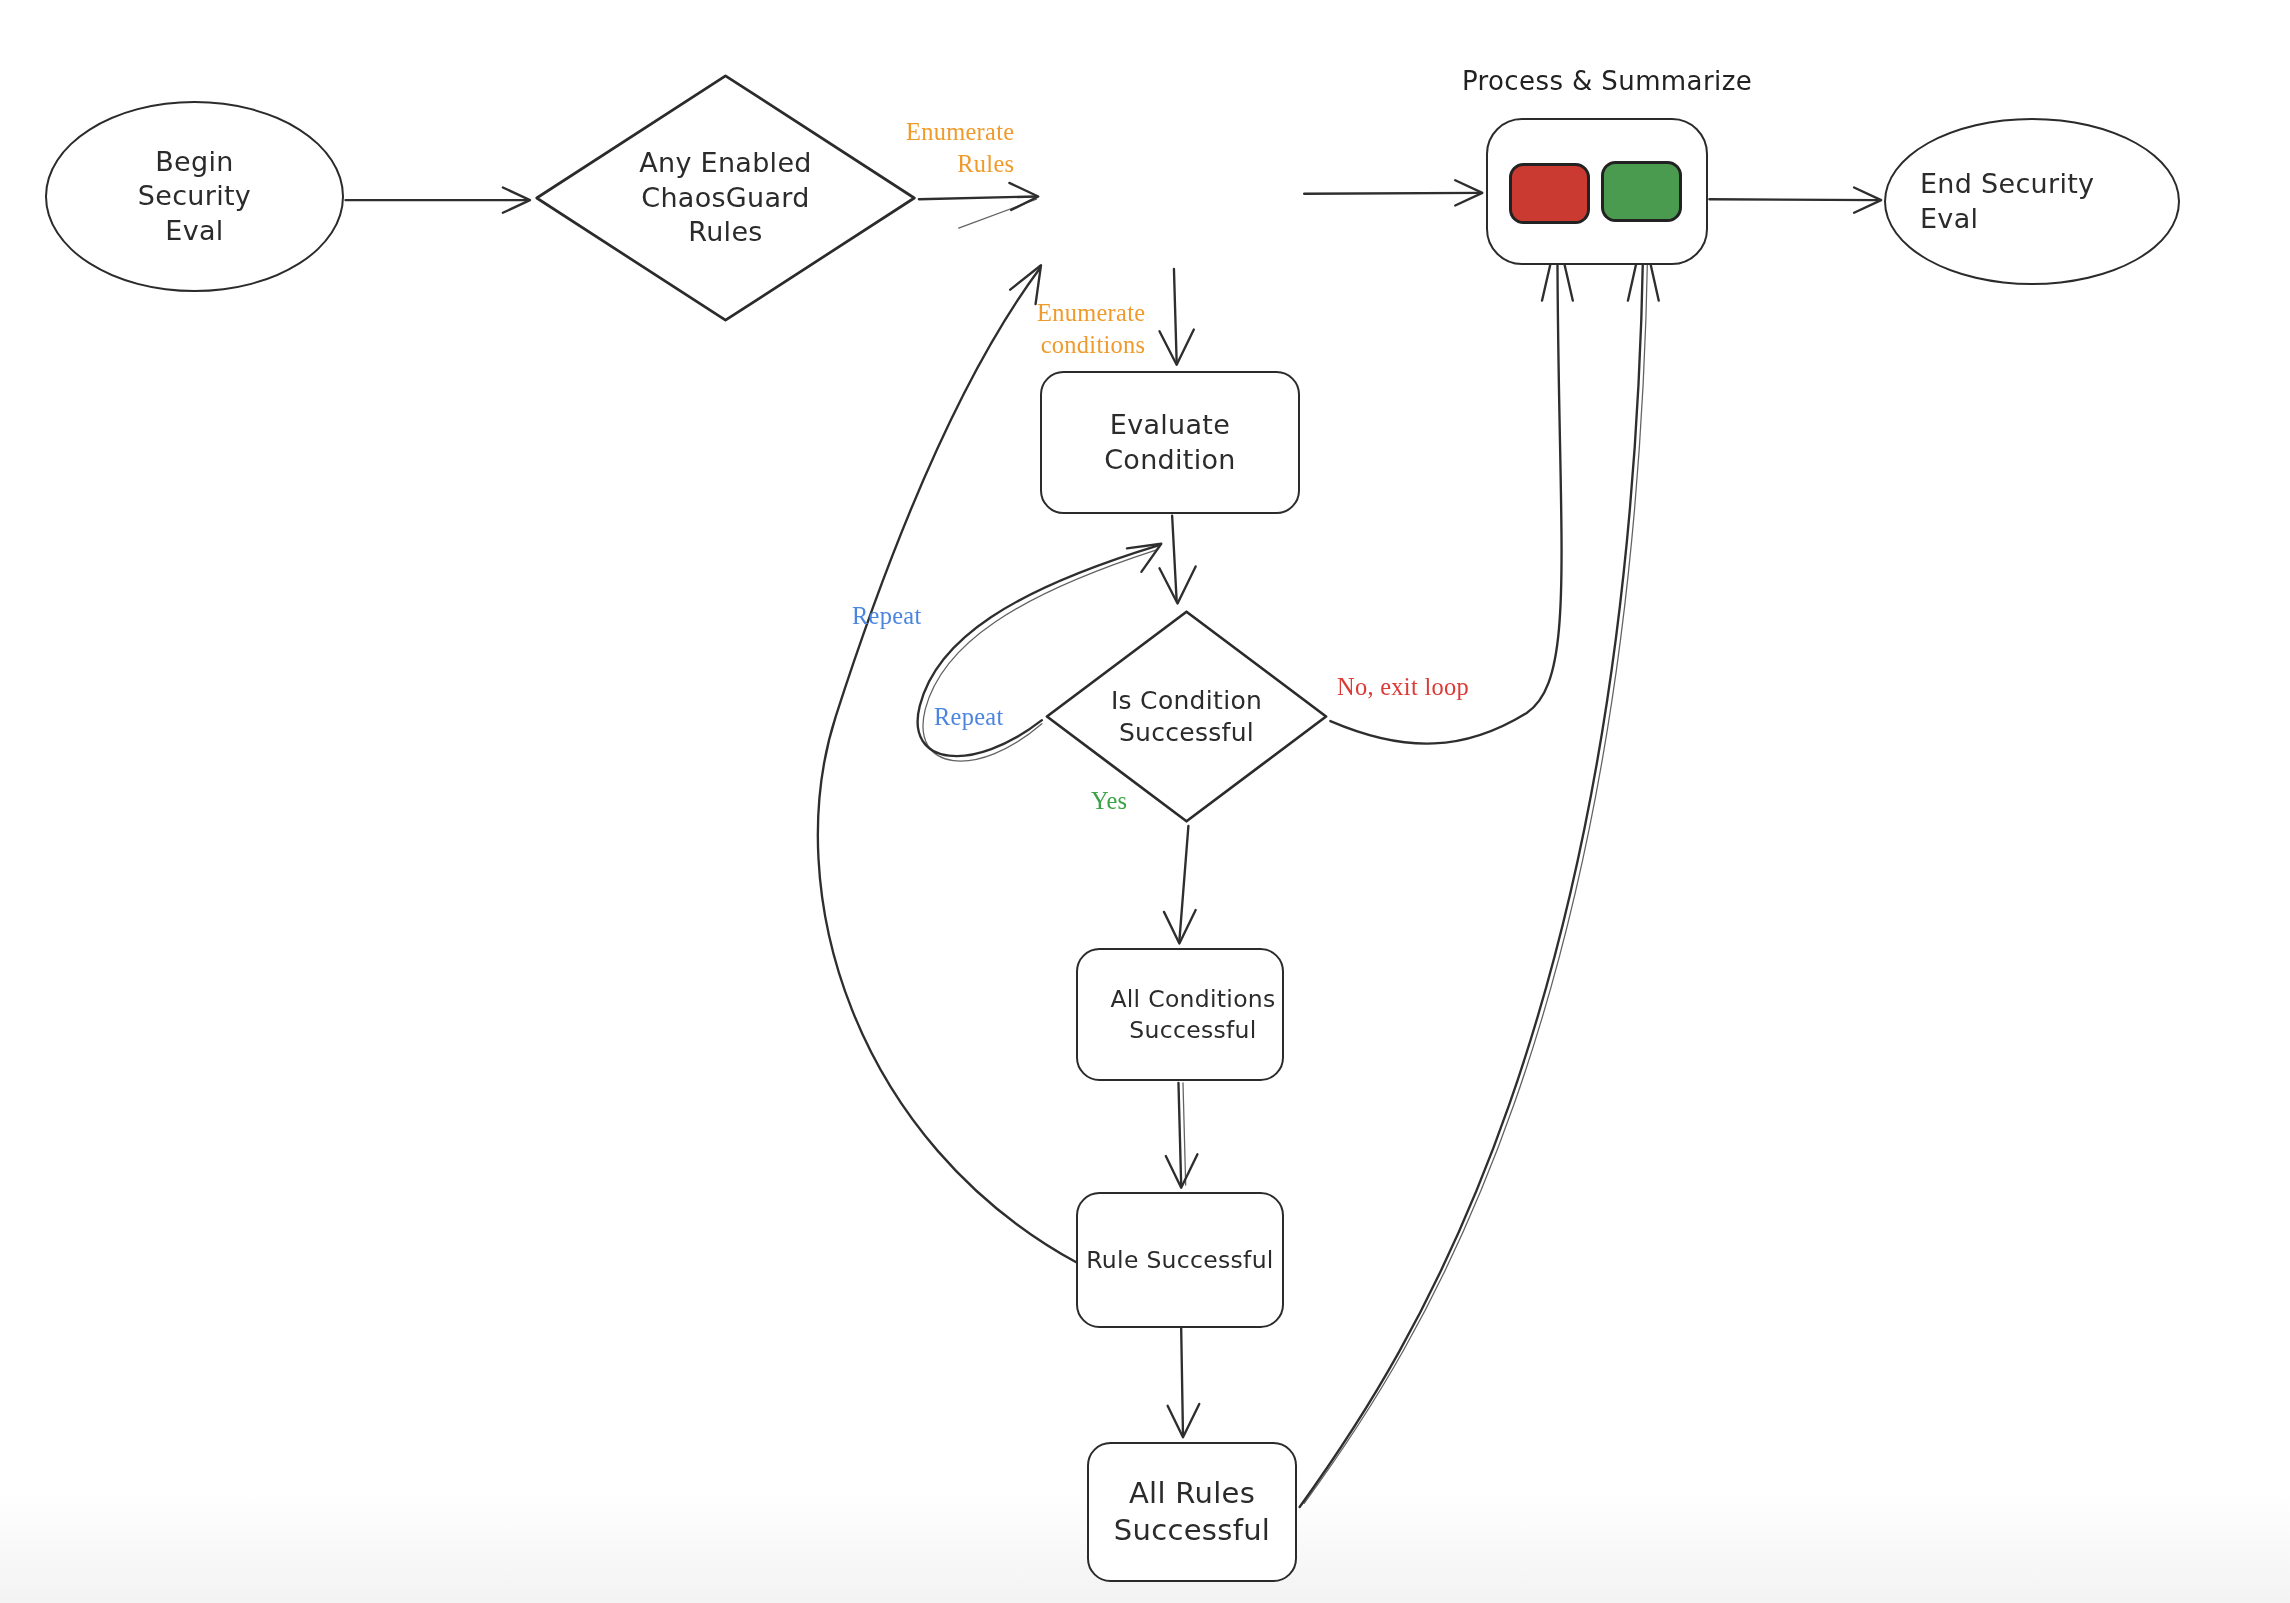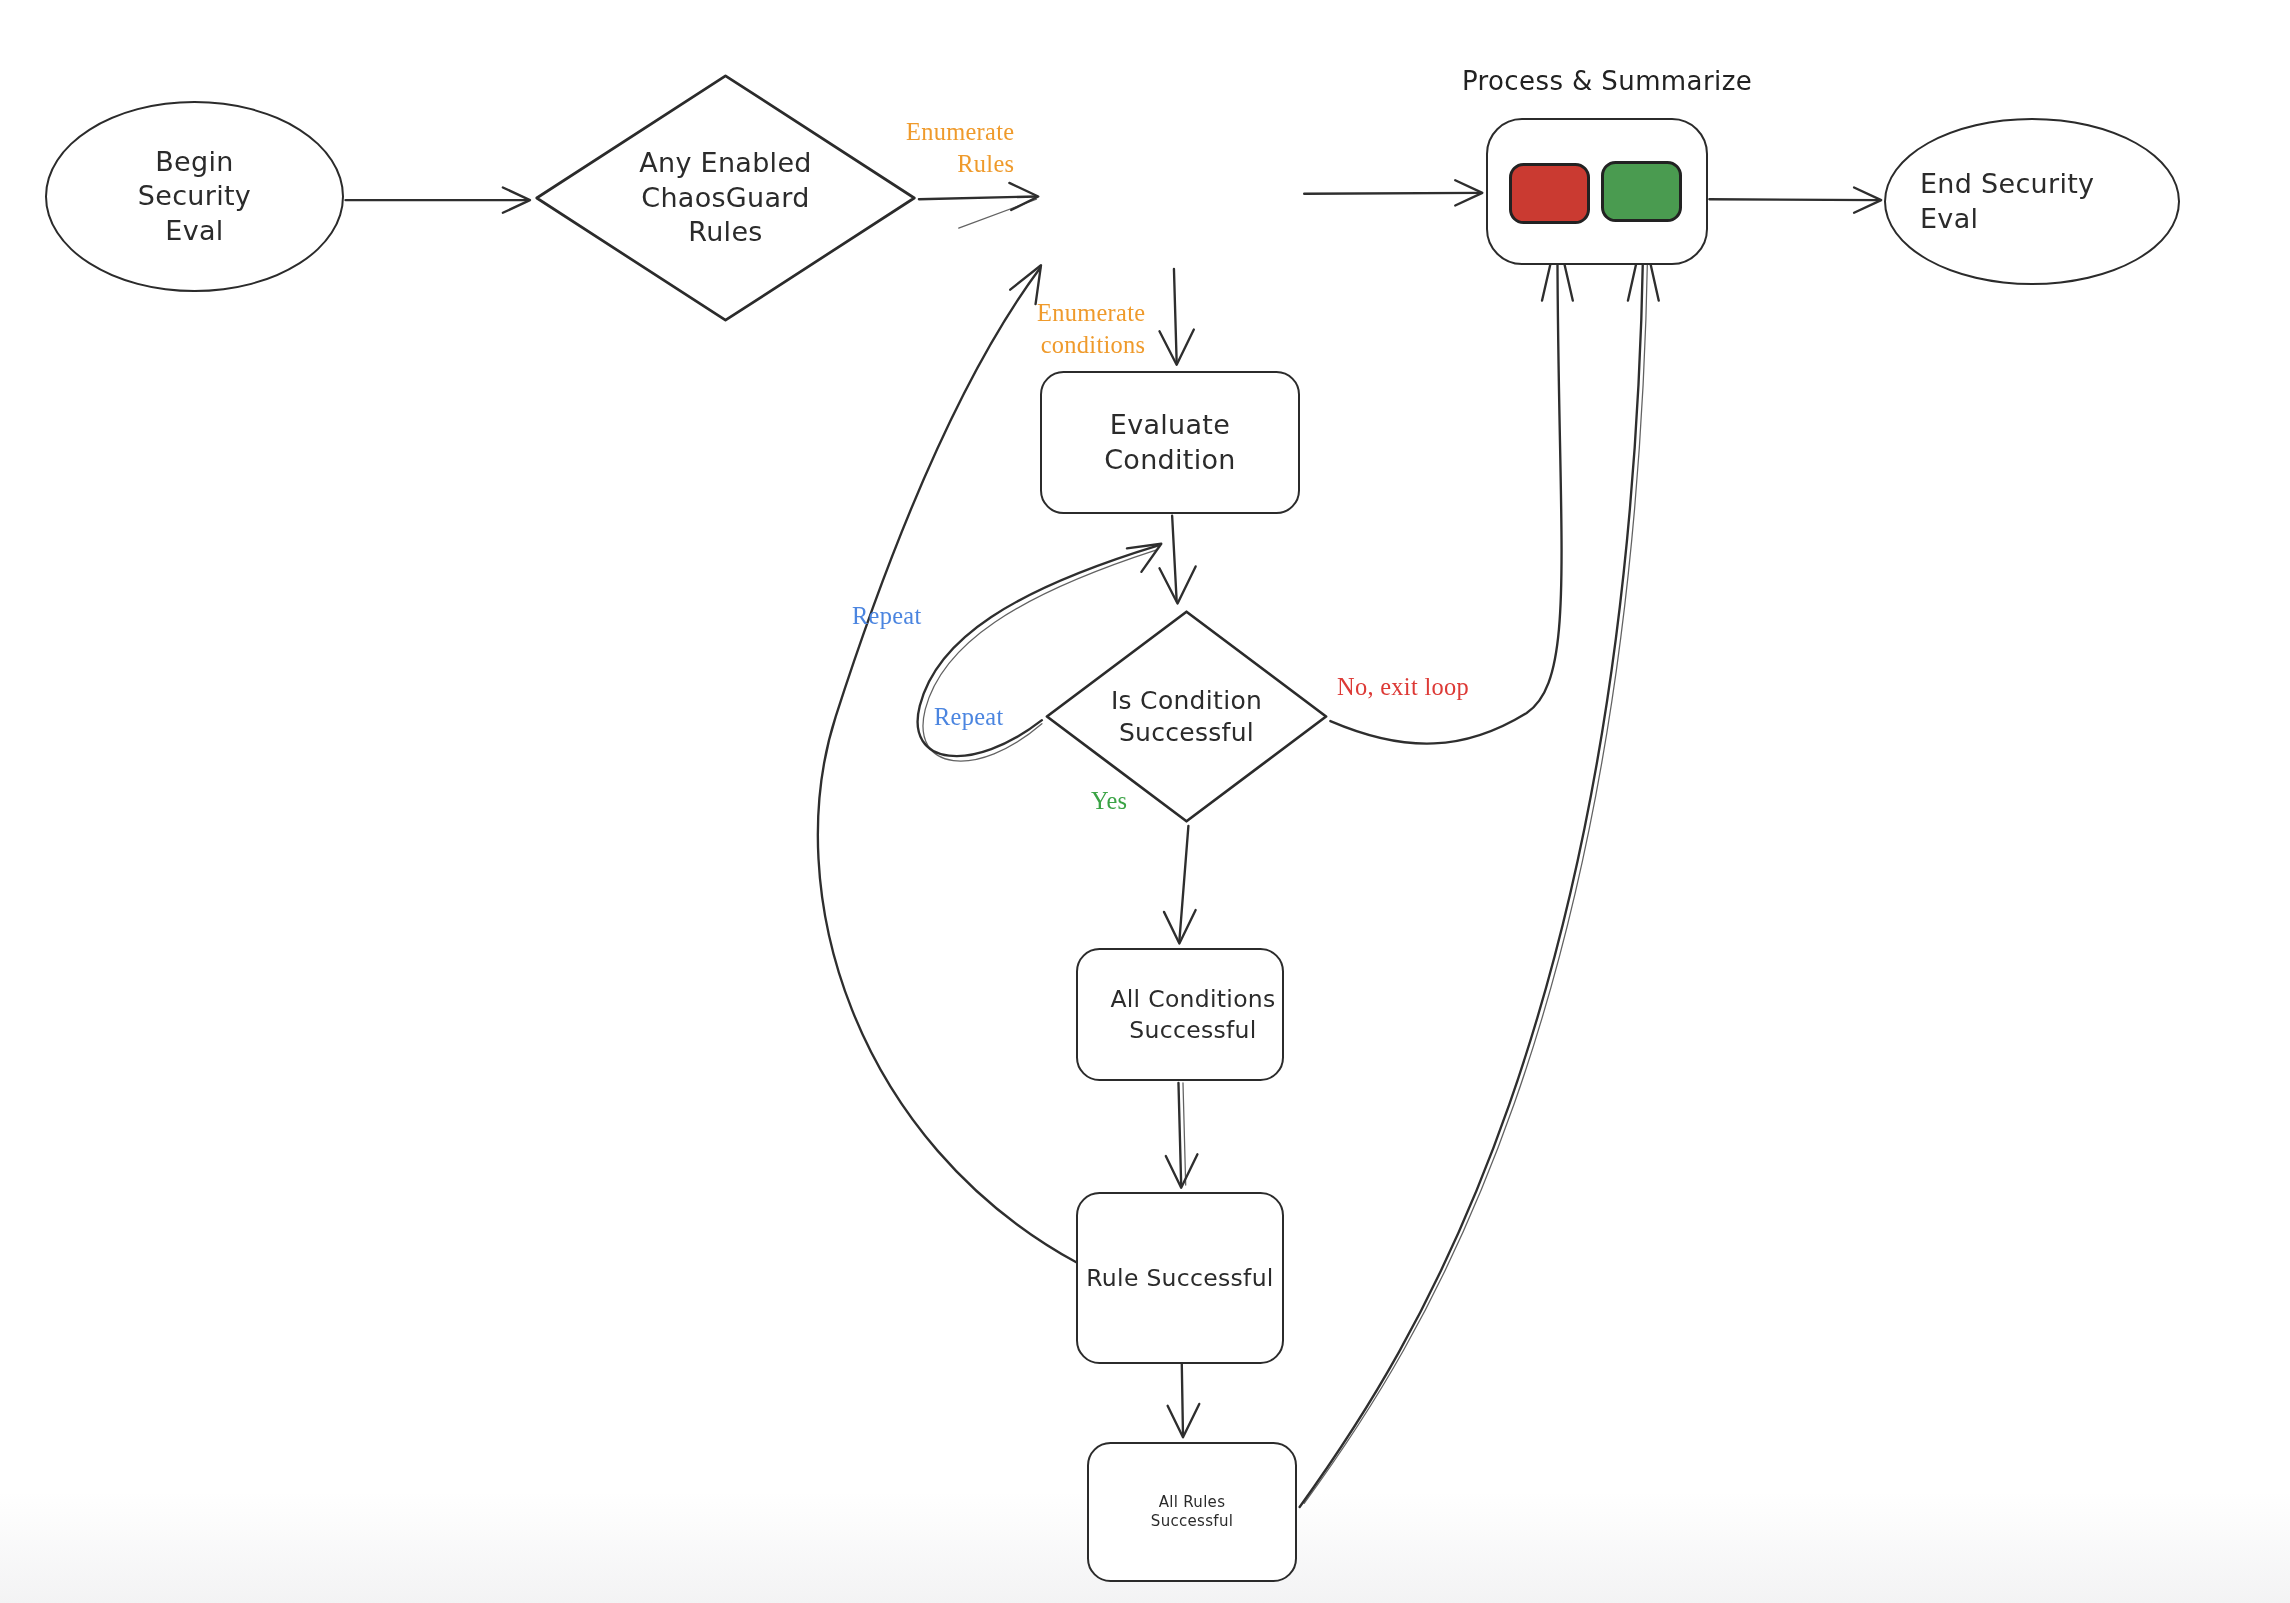--- a/index.html
+++ b/index.html
@@ -126,25 +126,25 @@
     </svg>
     <div class="label">Is Condition
 Successful</div>
   </div>
 
   <div class="node shape-rect" style="left:1076px;top:948px;width:208px;height:133px;font-size:23.5px;padding-left:26px;">
     <div class="label">All Conditions
 Successful</div>
   </div>
 
-  <div class="node shape-rect" style="left:1076px;top:1192px;width:208px;height:172px;font-size:23.5px;">
+  <div class="node shape-rect" style="left:1076px;top:1192px;width:208px;height:136px;font-size:23.5px;">
     <div class="label">Rule Successful</div>
   </div>
 
-  <div class="node shape-rect" style="left:1087px;top:1442px;width:210px;height:140px;font-size:15px;">
+  <div class="node shape-rect" style="left:1087px;top:1442px;width:210px;height:140px;font-size:29px;">
     <div class="label">All Rules
 Successful</div>
   </div>
 
   <div class="edge-label lbl-orange" style="left:906px;top:116px;">Enumerate
 Rules</div>
   <div class="edge-label lbl-orange" style="left:1037px;top:297px;">Enumerate
 conditions</div>
   <div class="edge-label lbl-blue" style="left:852px;top:600px;">Repeat</div>
   <div class="edge-label lbl-blue" style="left:934px;top:701px;">Repeat</div>

